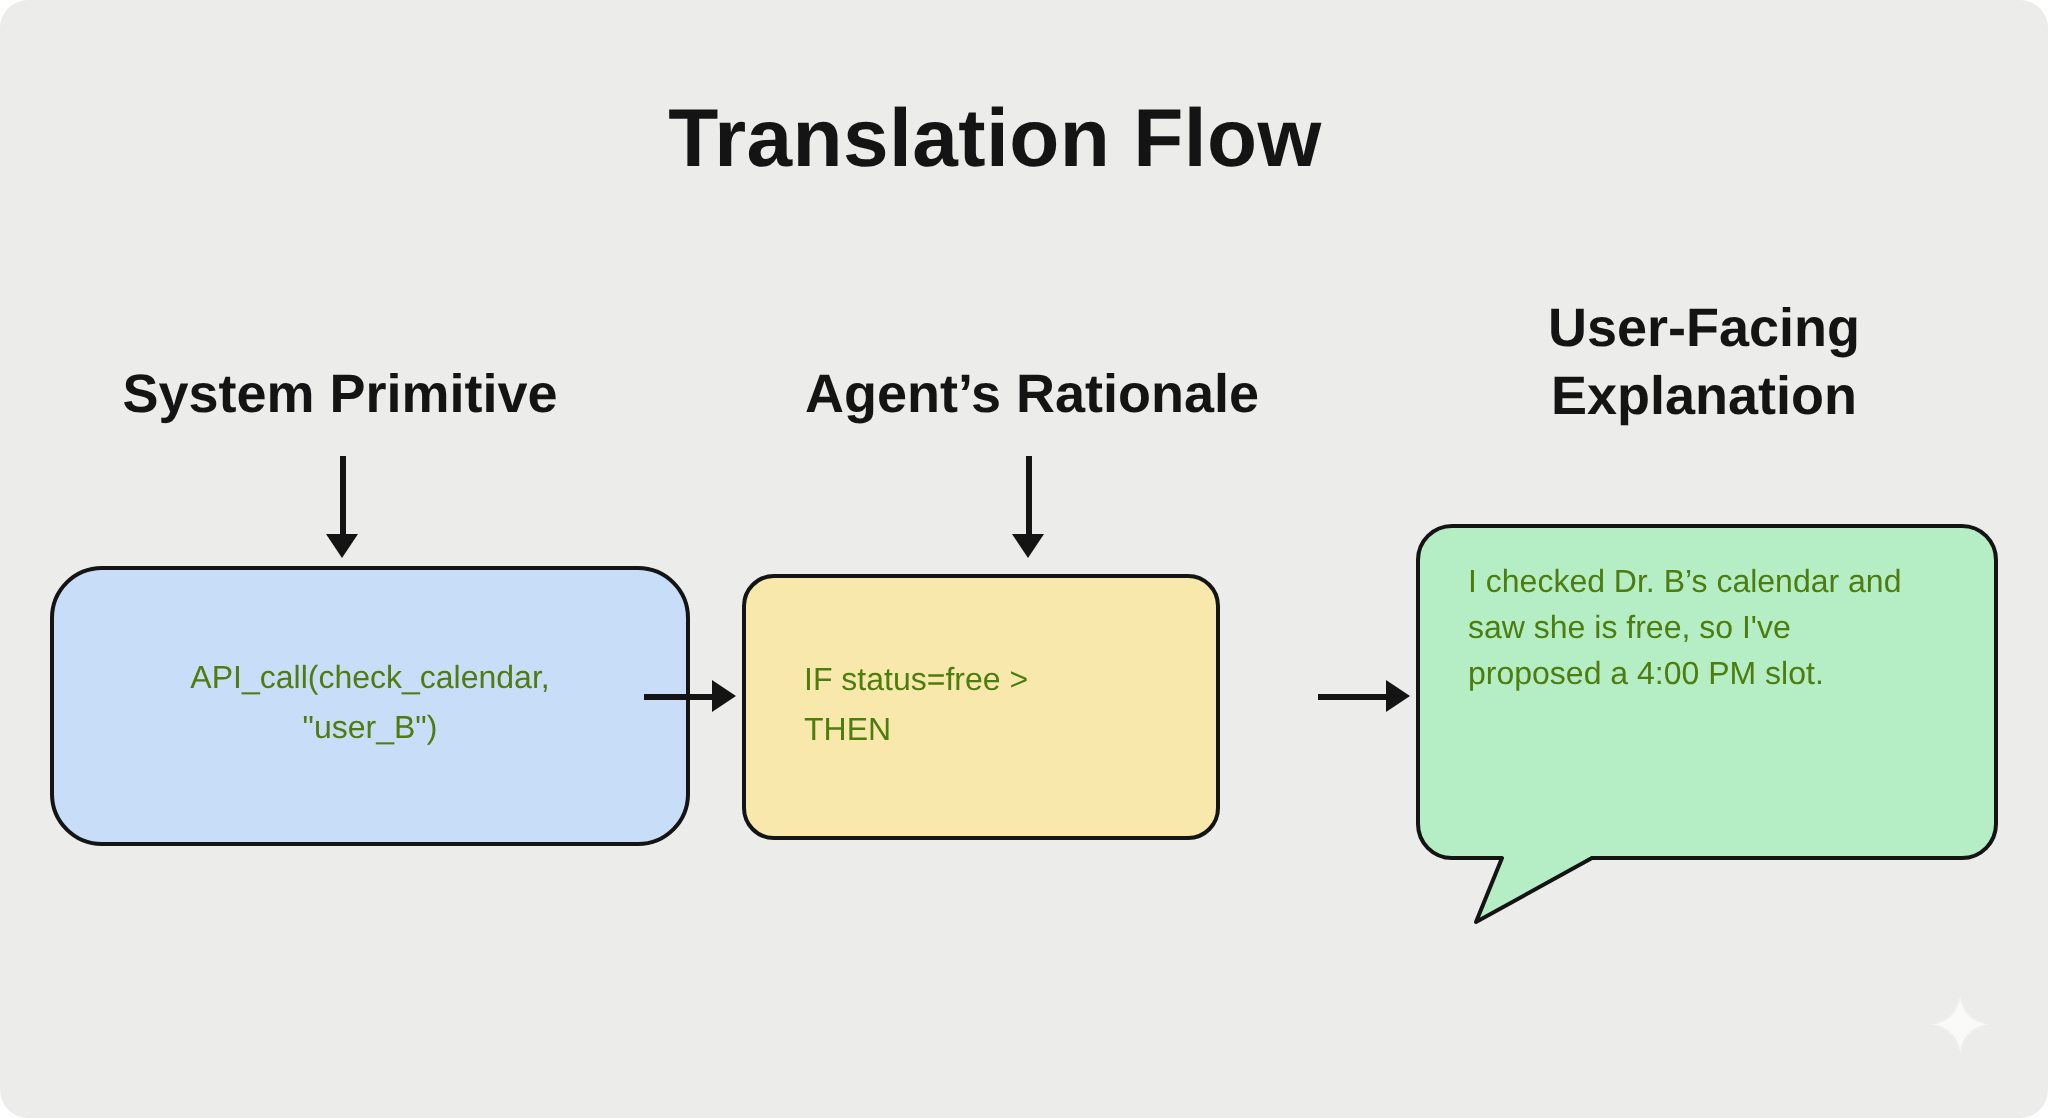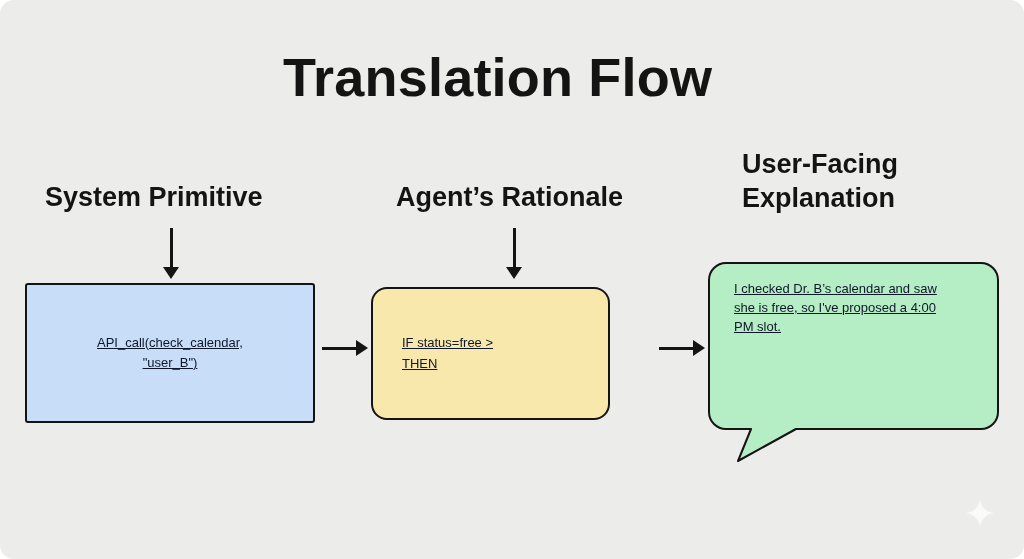--- a/index.html
+++ b/index.html
@@ -20,30 +20,31 @@
     inset: 0;
     background: var(--background, #ecedeb);
     border-radius: 14px;
   }
   .title {
     position: absolute;
     top: 46px;
     left: 0;
     width: 995px;
     text-align: center;
-    font-size: 54px;
+    font-size: 41px;
     font-weight: 700;
     color: #141414;
     letter-spacing: 0.2px;
   }
   .col-label {
     position: absolute;
     font-size: 27px;
     font-weight: 600;
     color: #141414;
+    text-align: center;
     line-height: 1.25;
   }
   .label-1 { left: 45px;  top: 181px; width: 250px; }
   .label-2 { left: 396px; top: 181px; width: 240px; }
   .label-3 { left: 742px; top: 148px; width: 220px; }
 
   .v-arrow {
     position: absolute;
     width: 2.5px;
     background: var(--stroke, #111);
@@ -76,32 +77,31 @@
     border-bottom: 8px solid transparent;
     border-left: 12px solid var(--stroke, #111);
   }
   .h-arrow-1 { left: 322px; top: 347px; width: 35px; }
   .h-arrow-2 { left: 659px; top: 347px; width: 35px; }
 
   .box {
     position: absolute;
     box-sizing: border-box;
     border: 2px solid var(--stroke, #111);
-    color: #0f172a;
-    font-size: 13px;
+    color: #4d7c0f;
+    font-size: 16px;
     line-height: 1.55;
     display: flex;
     flex-direction: column;
     justify-content: center;
-    text-decoration: underline;
   }
   .box-primitive {
     left: 25px; top: 283px;
-    width: 290px; height: 140px;
-    border-radius: 3px;
+    width: 320px; height: 140px;
+    border-radius: 26px;
     background: var(--box1_fill, #c8ddf8);
     text-align: center;
     padding: 0 16px;
   }
   .box-rationale {
     left: 371px; top: 287px;
     width: 239px; height: 133px;
     border-radius: 16px;
     background: var(--box2_fill, #f9e8ac);
     text-align: left;

